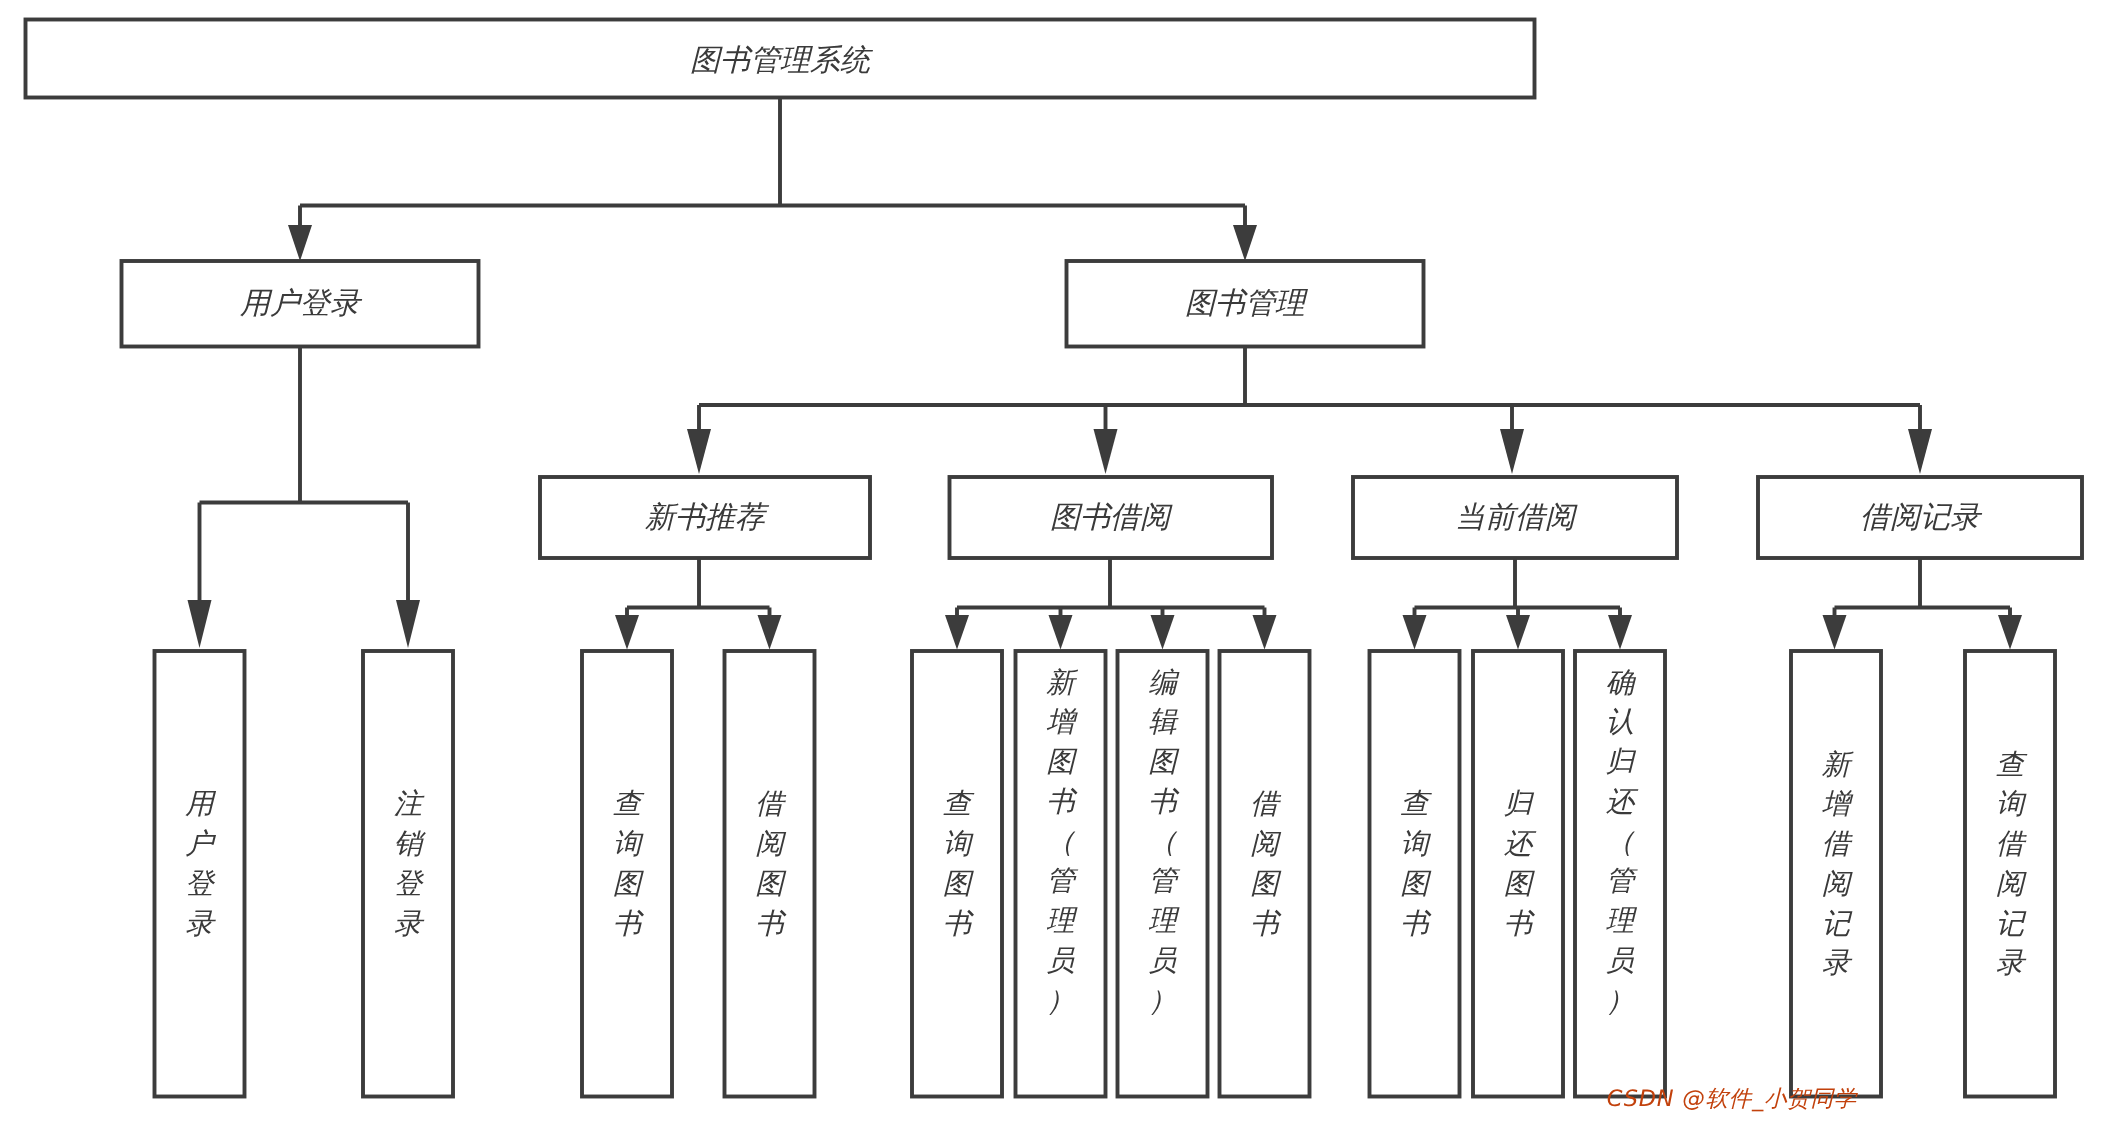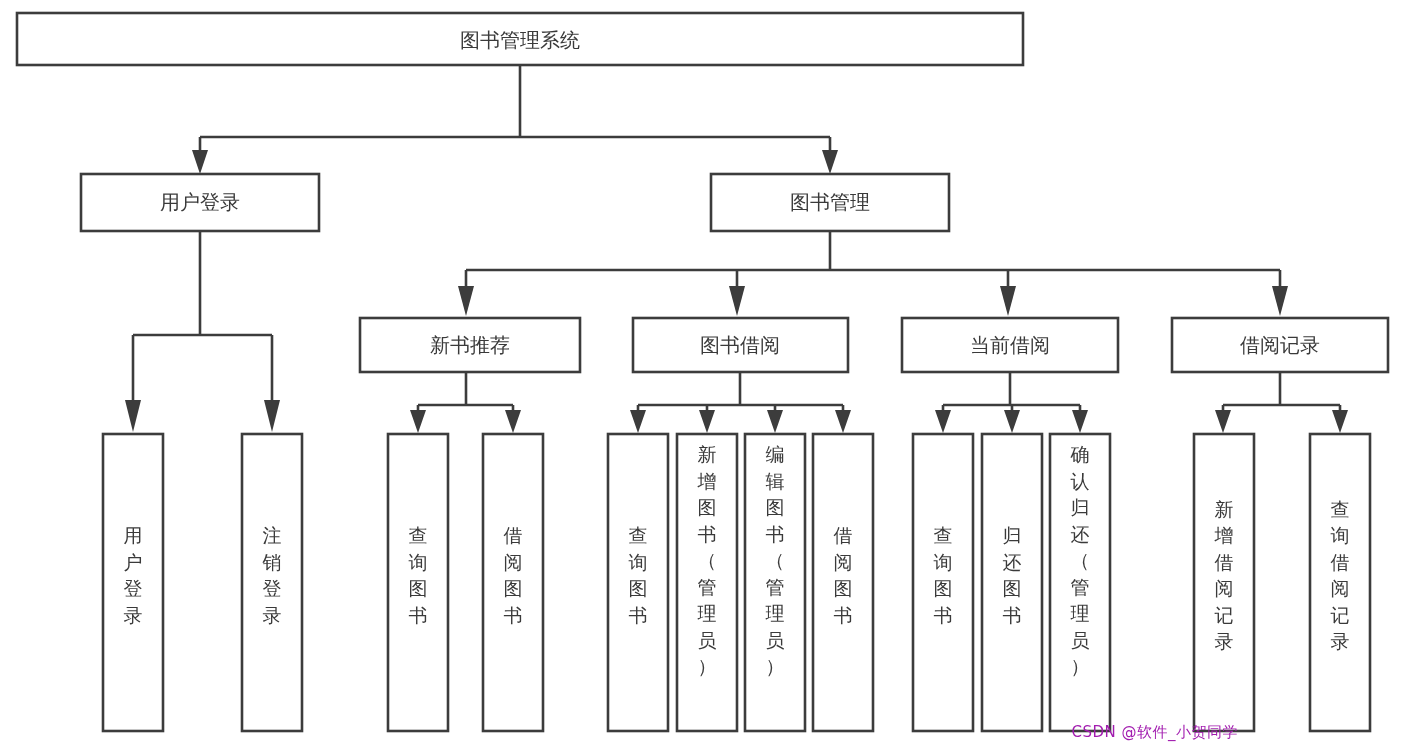--- a/index.html
+++ b/index.html
@@ -12,20 +12,21 @@
     width: 1405px;
     height: 747px;
     font-family: "DejaVu Sans", "Liberation Sans", sans-serif;
     overflow: hidden;
   }
   #diagram-root {
     position: relative;
     width: 1246px;
     height: 747px;
     background: #ffffff;
+    font-style: italic;
   }
   svg#diagram-svg {
     position: absolute;
     top: 0;
     left: 0;
     width: 1405px;
     height: 747px;
     display: block;
   }
   .node-box {
@@ -55,21 +56,21 @@
     font-family: "DejaVu Sans", "Liberation Sans", sans-serif;
     font-size: 19px;
     text-anchor: middle;
   }
   .watermark {
     position: absolute;
     right: 8px;
     bottom: 5px;
     font-family: "DejaVu Sans", "Liberation Sans", sans-serif;
     font-size: 15px;
-    color: #a21caf;
+    color: #c2410c;
     white-space: nowrap;
     letter-spacing: 0.5px;
     pointer-events: none;
   }
 </style>
 </head>
 <body>
 
 <div id="diagram-root">
 

